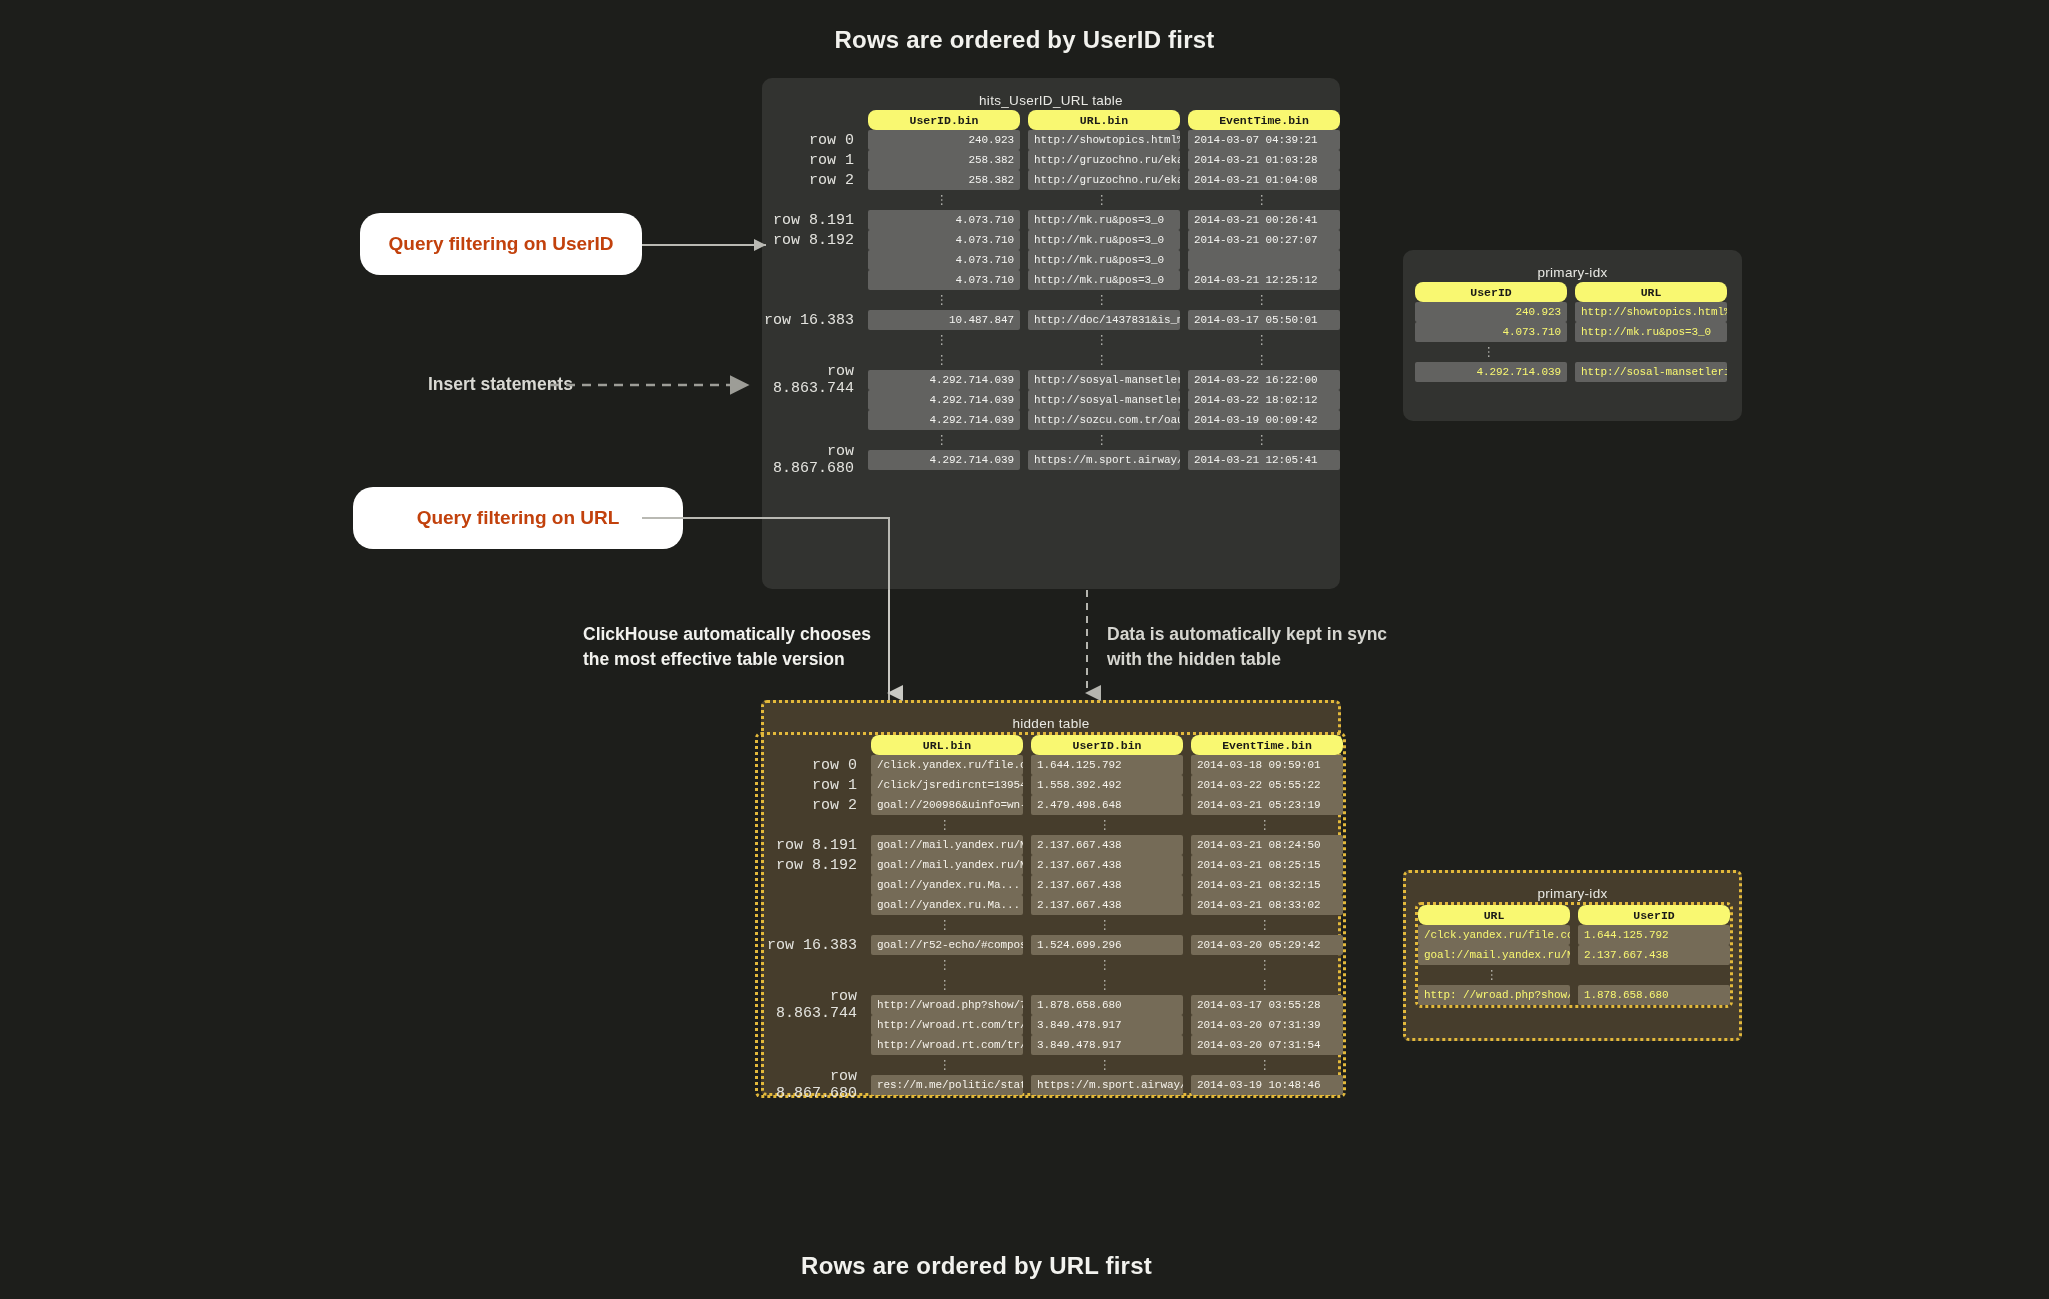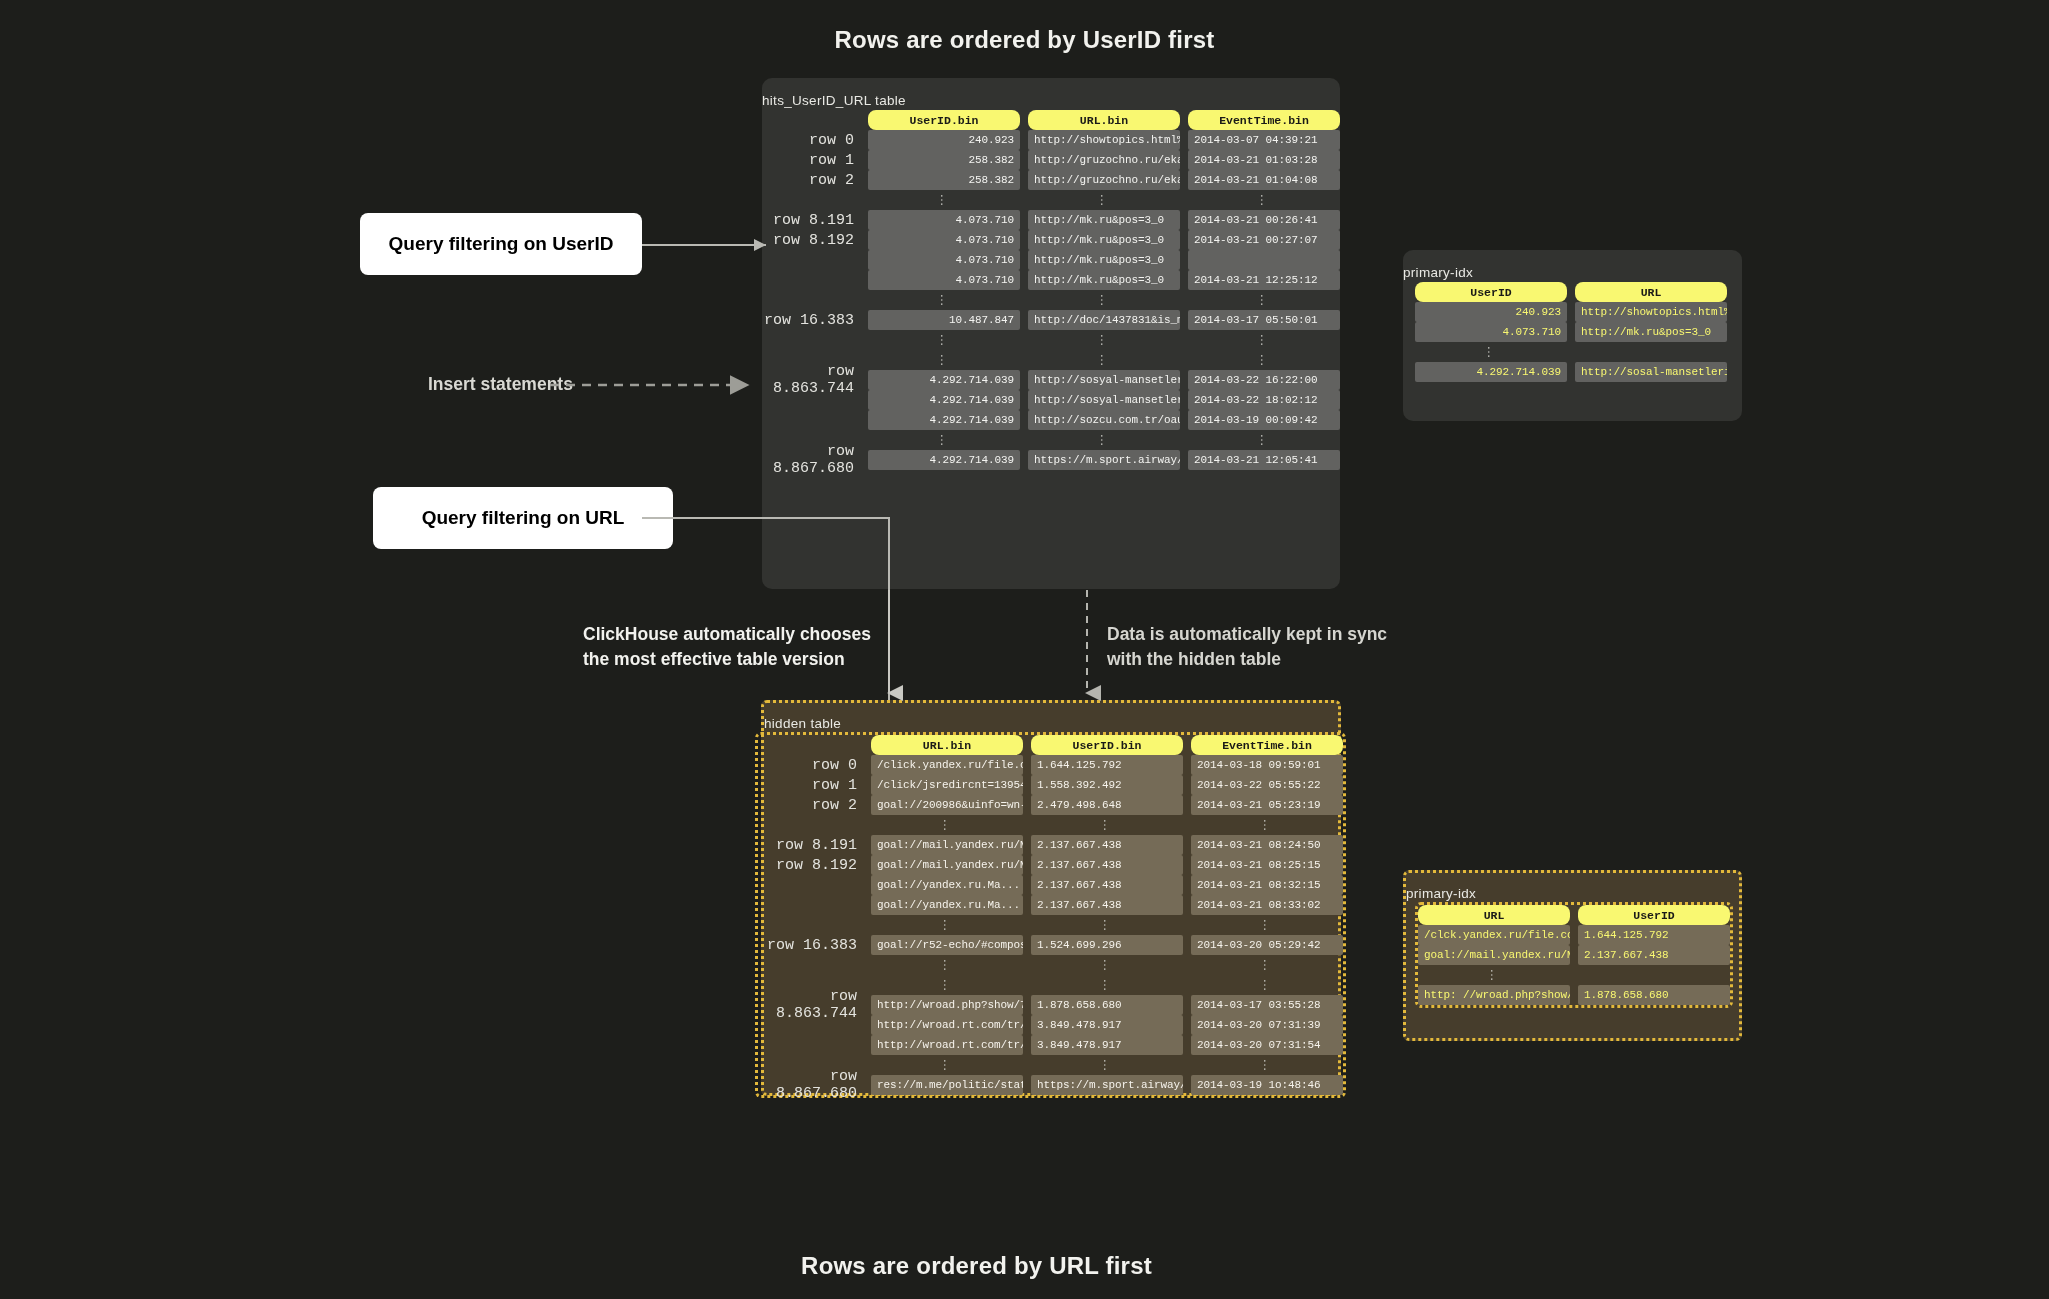--- a/index.html
+++ b/index.html
@@ -29,20 +29,21 @@
   #caption-top { top: 26px; left: 0; }
   #caption-bottom { top: 1252px; left: -48px; }
 
   
   .panel {
     position: absolute;
     border-radius: 10px;
     box-sizing: border-box;
   }
   .panel-title {
+    text-align: center;
     font-size: 13.5px;
     letter-spacing: .3px;
     color: #e9e9e4;
   }
   .tbl-main {
     background: #323330;
   }
   .tbl-hidden {
     background: #463d2c;
     border: 3px dotted #e3b93b;
@@ -115,22 +116,22 @@
   .pidx-main { background: #323330; border-radius: 10px; }
   .pidx-hidden { background: #463d2c; border: 3px dotted #e3b93b; border-radius: 6px; }
   .pidx .cell { font-size: 11px; }
   .pidx-main .cell { background: #626260; color: #f9f871; }
   .pidx-hidden .cell { background: #756b57; color: #f9f871; }
 
   
   .callout {
     position: absolute;
     background: #ffffff;
-    color: #000000;
-    border-radius: 8px;
+    color: #c2410c;
+    border-radius: 20px;
     display: flex;
     align-items: center;
     justify-content: center;
     font-size: 19px;
     font-weight: bold;
     box-sizing: border-box;
   }
 
   .note {
     position: absolute;
@@ -410,21 +411,21 @@
     </div>
     <div class="dots"></div>
     <div class="cell">http: //wroad.php?show/7...</div>
     <div class="cell">1.878.658.680</div>
   </div>
 
 <div class="callout" style="left:360px; top:213px; width:282px; height:62px;">
   <span>Query filtering on UserID</span>
 </div>
 
-<div class="callout" style="left:373px; top:487px; width:300px; height:62px;">
+<div class="callout" style="left:353px; top:487px; width:330px; height:62px;">
   <span>Query filtering on URL</span>
 </div>
 
 <div class="insert-label" style="left:428px; top:374px;">Insert statements</div>
 
 <div class="note" style="left:583px; top:622px;">
   <div>ClickHouse automatically chooses</div>
   <div>the most effective table version</div>
 </div>
 

